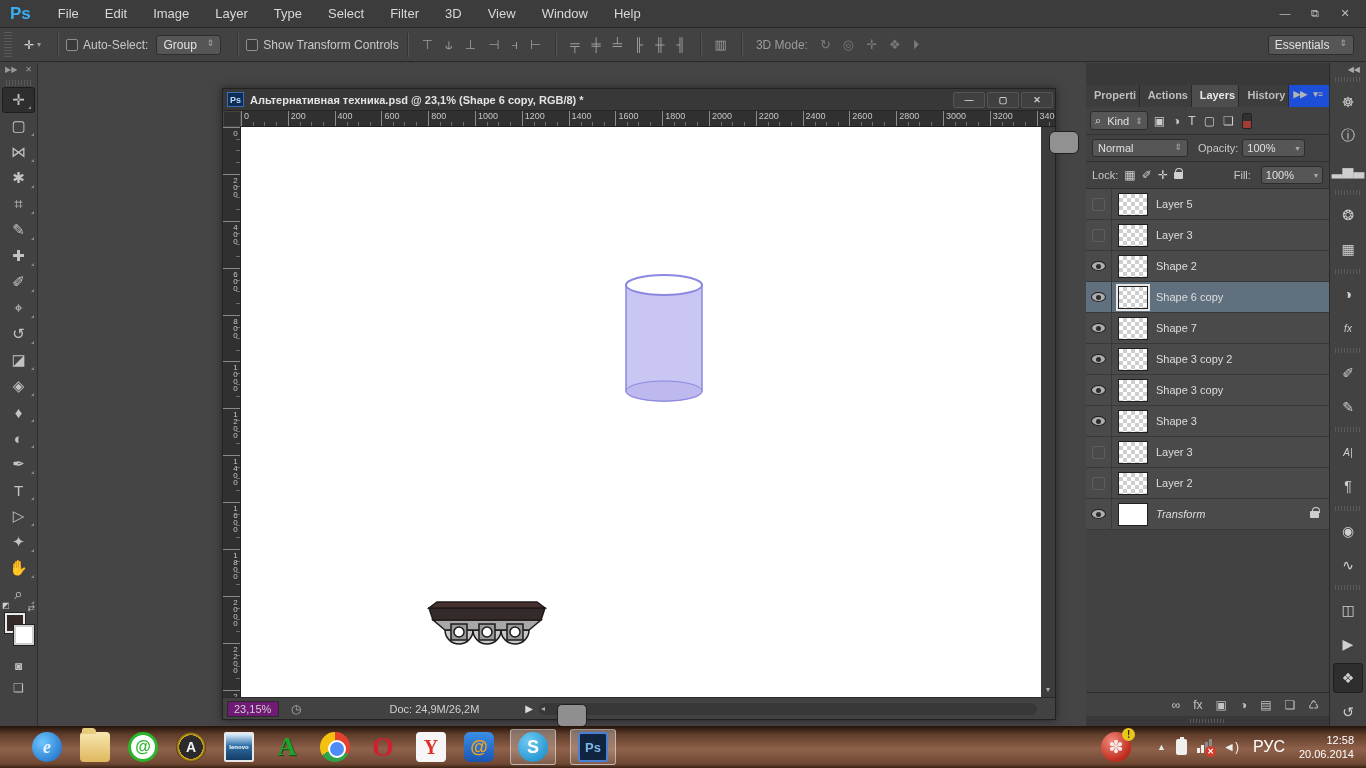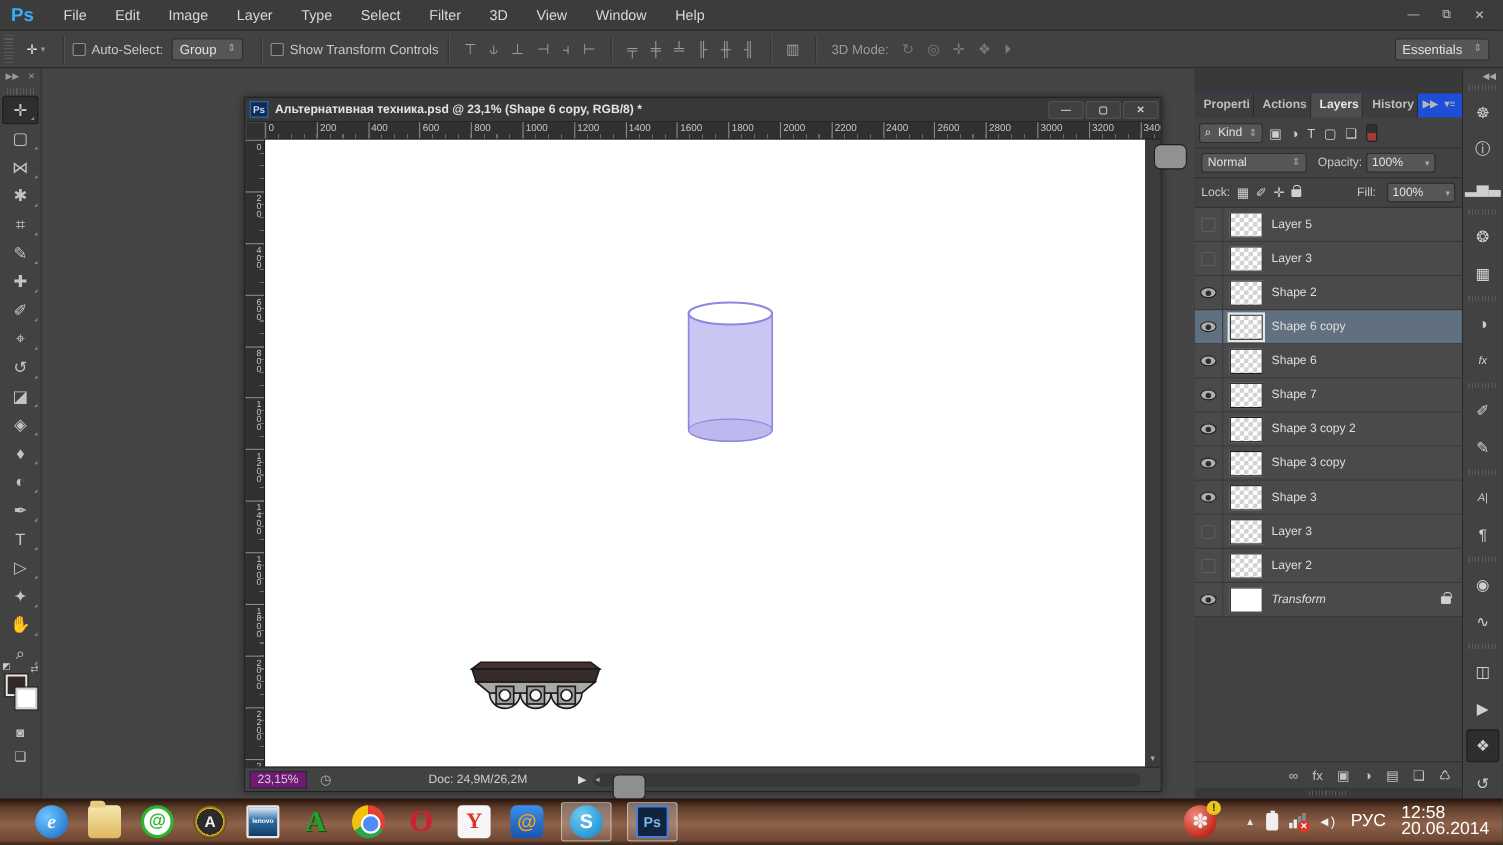--- a/index.html
+++ b/index.html
@@ -186,21 +186,21 @@
   .tray-battery { width:11px; height:16px; border:2px solid #efefef; border-radius:2px; position:relative; background:#efefef; }
   .tray-battery::before { content:""; position:absolute; top:-4px; left:2px; width:4px; height:2px; background:#efefef; }
   .tray-net { position:relative; width:16px; height:16px; }
   .tray-net i { position:absolute; bottom:2px; background:#efefef; width:3px; }
   .tray-net i:nth-child(1){ left:0; height:5px; } .tray-net i:nth-child(2){ left:4px; height:8px; }
   .tray-net i:nth-child(3){ left:8px; height:11px; background:#8b8b8b; } .tray-net i:nth-child(4){ left:12px; height:14px; background:#8b8b8b; }
   .tray-net b { position:absolute; right:-3px; bottom:-2px; width:11px; height:11px; background:#d23b2a; border-radius:50%;
     color:#fff; font-size:8px; line-height:11px; text-align:center; font-weight:bold; }
   .tray-vol { color:#efefef; font-size:12px; }
   .tray-lang { font-size:16px; color:#fff; padding:0 4px; }
-  .tray-clock { text-align:left; font-size:16px; line-height:14px; }
+  .tray-clock { text-align:right; font-size:11px; line-height:14px; }
 </style>
 </head>
 <body>
 
 <div class="app">
 
   <div class="menubar">
     <span class="ps-logo">Ps</span>
     <div style="display:flex">
 
@@ -538,28 +538,20 @@
 
               <div class="layer-row selected">
                 <span class="eye-well">
                   <span class="eye on"></span>
                 </span>
                 <span class="thumb sel"></span>
                 <span class="lname">Shape 6 copy</span>
 
               </div>
 
-              <div class="layer-row">
-                <span class="eye-well">
-                  <span class="eye on"></span>
-                </span>
-                <span class="thumb"></span>
-                <span class="lname">Shape 6</span>
-
-              </div>
 
               <div class="layer-row">
                 <span class="eye-well">
                   <span class="eye on"></span>
                 </span>
                 <span class="thumb"></span>
                 <span class="lname">Shape 7</span>
 
               </div>
 

